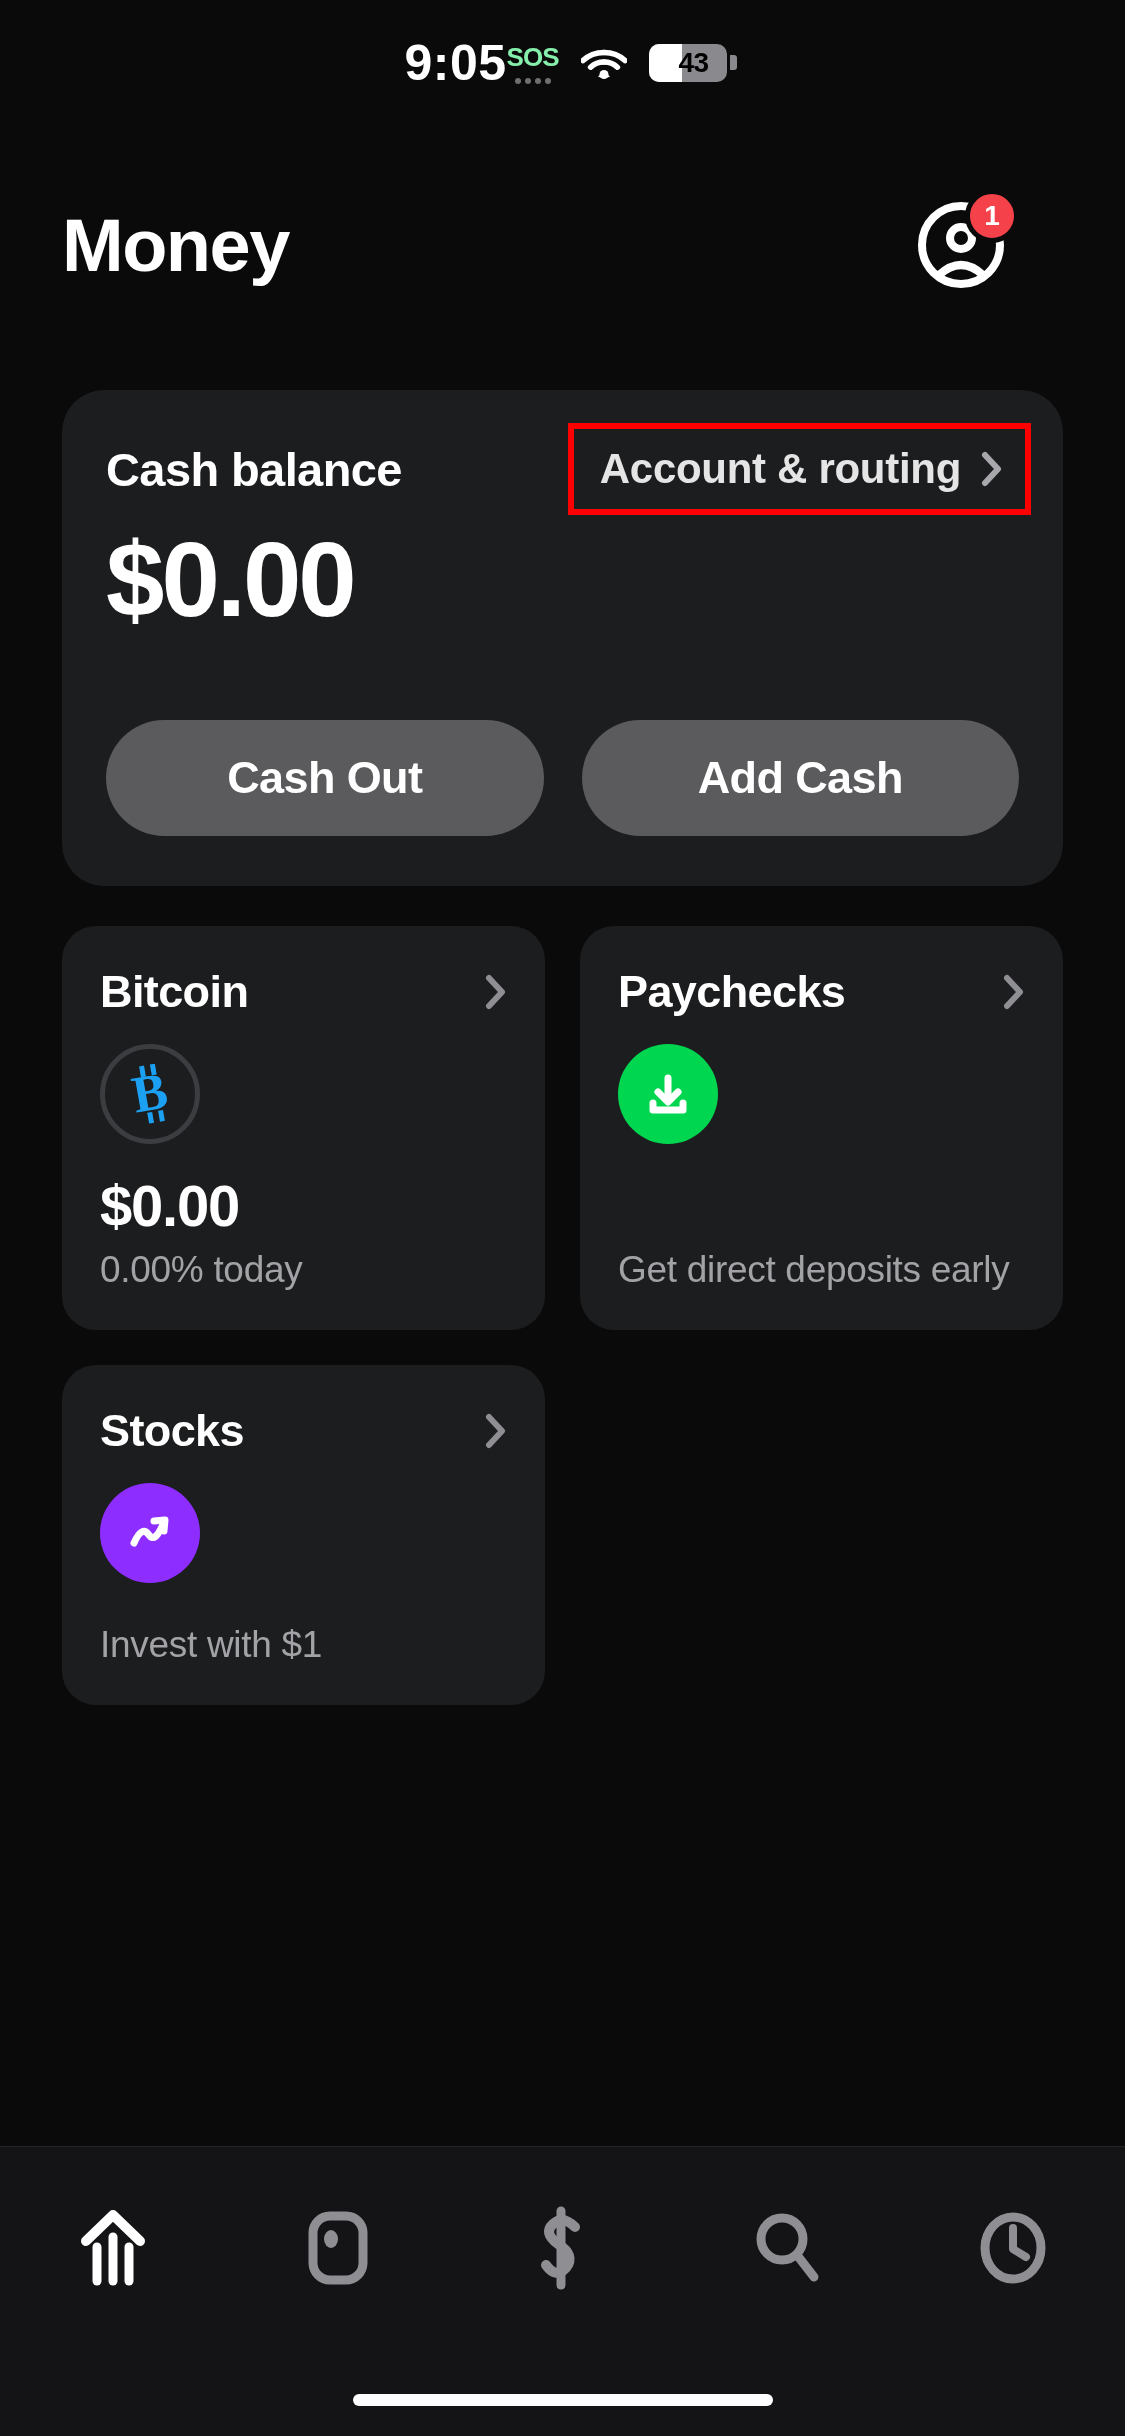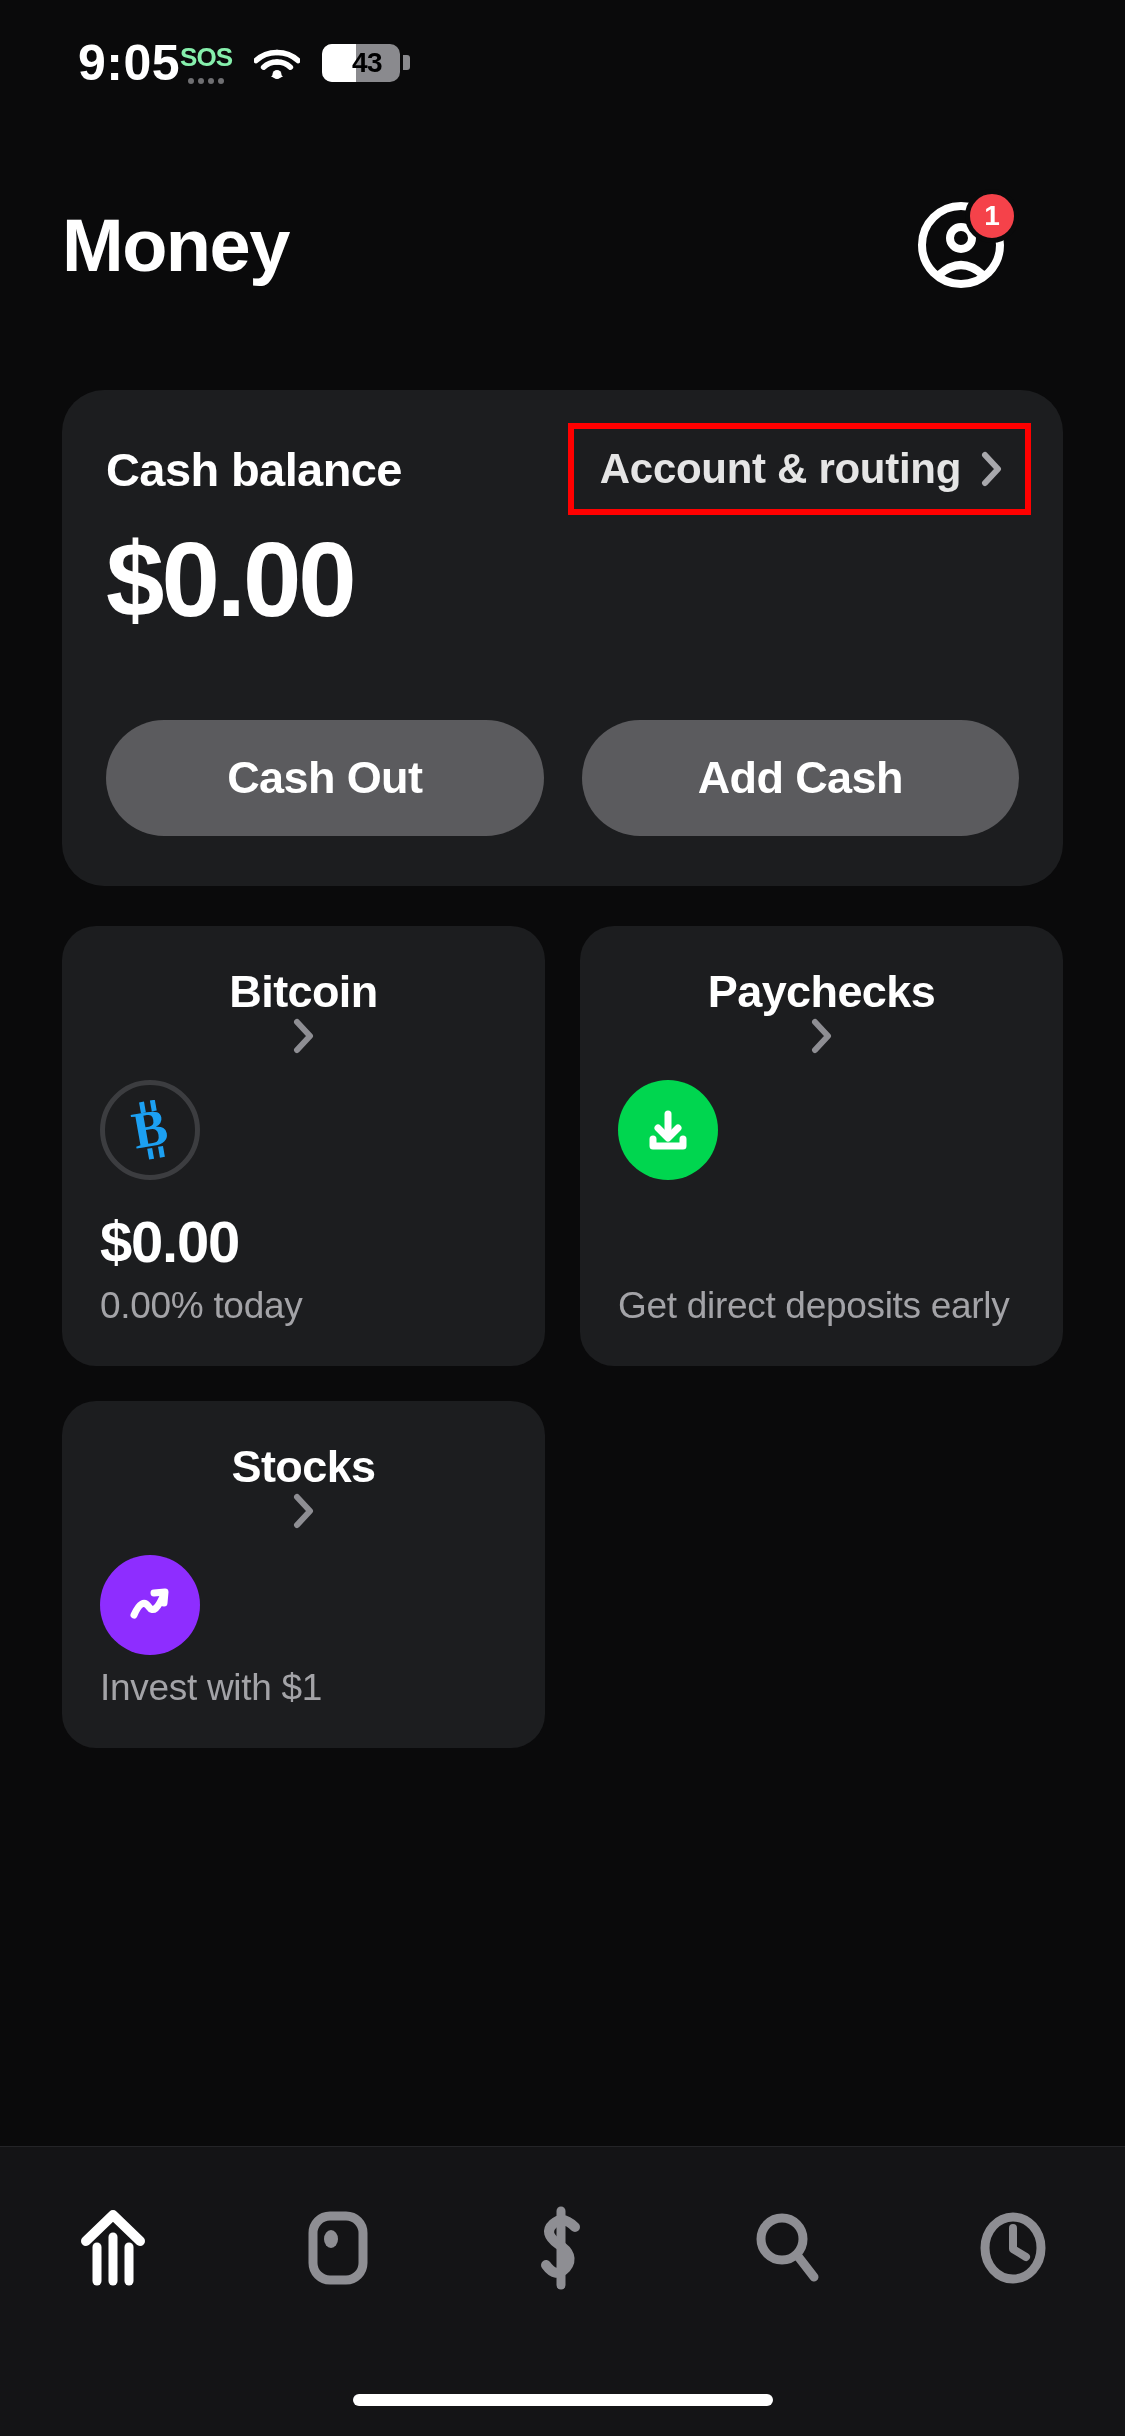--- a/index.html
+++ b/index.html
@@ -7,21 +7,21 @@
     width:1125px; height:2436px;
     background:#0a0a0b;
     font-family:"Liberation Sans", sans-serif;
     overflow:hidden;
   }
   .phone { position:relative; width:1125px; height:2436px; background:#0a0a0b; }
 
   
   .statusbar {
     position:absolute; top:0; left:0; width:1125px; height:125px;
-    display:flex; align-items:center; justify-content:flex-start;
+    display:flex; align-items:center; justify-content:center;
     padding:0 62px 0 78px;
   }
   .status-time { color:#fff; font-size:50px; font-weight:600; letter-spacing:0.5px; }
   .status-right { display:flex; align-items:center; gap:22px; }
   .sos-wrap { display:flex; flex-direction:column; align-items:center; gap:5px; }
   .sos-text { color:#86efac; font-size:26px; font-weight:700; letter-spacing:-1px; }
   .sos-dots { display:flex; gap:4px; }
   .sos-dots i { width:6px; height:6px; border-radius:50%; background:#6f6f72; display:block; }
   .wifi { position:relative; width:46px; height:34px; }
   .wifi svg { display:block; }
@@ -83,21 +83,21 @@
 
   
   .tile-grid {
     margin:40px 62px 0 62px;
     display:grid; grid-template-columns:1fr 1fr; gap:35px 35px;
   }
   .tile {
     background:#1c1d1f; border-radius:34px; padding:40px 38px 38px 38px;
     min-height:340px; display:flex; flex-direction:column;
   }
-  .tile-head { display:flex; align-items:center; justify-content:space-between;flex-direction:column; }
+  .tile-head { display:flex; align-items:center; justify-content:space-between; }
   .tile-title { color:#fff; font-size:45px; font-weight:700; letter-spacing:-0.6px; }
   .tile-icon { margin-top:26px; width:100px; height:100px; }
   .tile-spacer { flex:1 1 auto; min-height:10px; }
   .tile-value { color:#fff; font-size:58px; font-weight:700; letter-spacing:-1.2px; margin-top:18px; }
   .tile-sub { color:#a3a3a7; font-size:37px; font-weight:400; letter-spacing:-0.3px; line-height:1.22; }
   .tile-sub.pad { margin-top:8px; }
 
   
   .circ { width:100px; height:100px; border-radius:50%; display:flex; align-items:center; justify-content:center; }
   .circ-btc { border:5px solid #3c3d40; background:transparent; }

